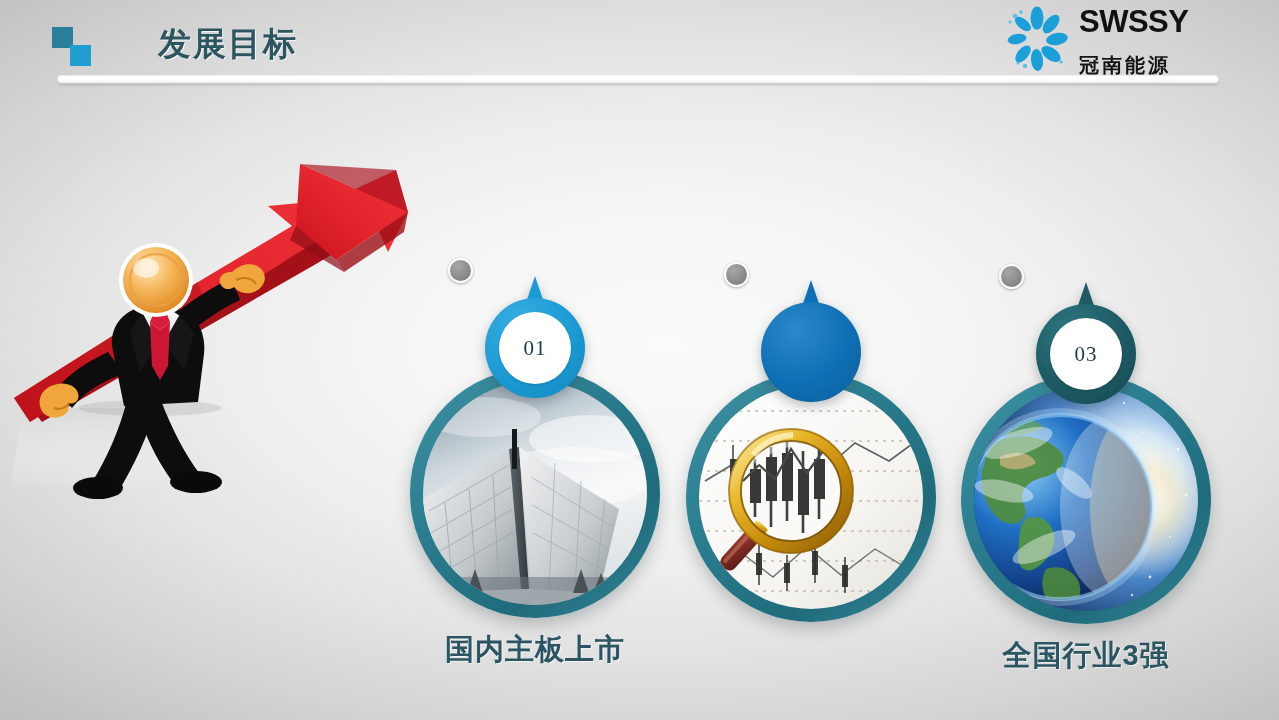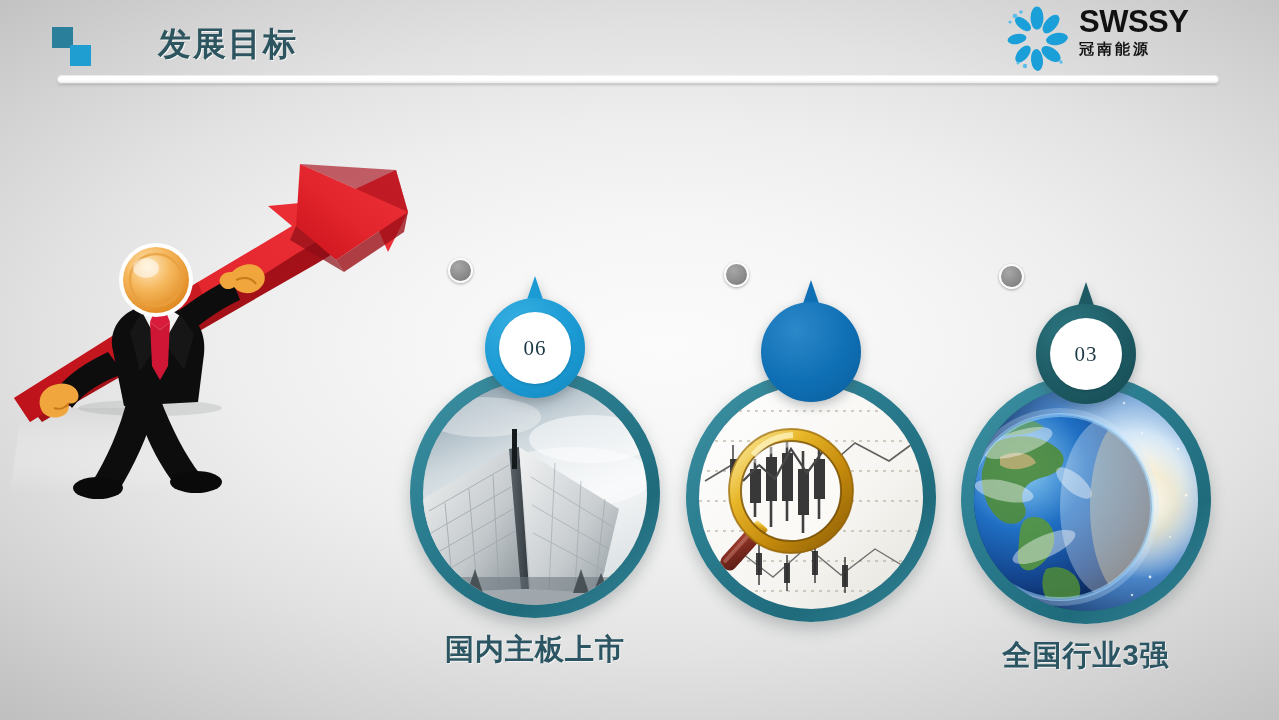--- a/index.html
+++ b/index.html
@@ -102,22 +102,22 @@
   }
   .logo-word {
     font-size: 31px;
     font-weight: bold;
     letter-spacing: -0.5px;
     color: #111111;
     font-family: Liberation Sans, sans-serif;
     line-height: 1.05;
   }
   .logo-sub {
-    margin-top: 1px;
-    font-size: 15px;
+    margin-top: 13px;
+    font-size: 20px;
     font-weight: bold;
     letter-spacing: 3px;
     color: #141414;
   }
 
   
   .year-box {
     position: absolute;
     left: 406px;
     top: 124px;
@@ -444,21 +444,21 @@
             <polygon points="192,212 200,190 208,212"></polygon>
           </g>
         </svg>
       </div>
     </div>
 
     <div class="drop">
       <div class="drop-tip" style="background:#1b9ad4"></div>
       <div class="drop-shape" style="background:radial-gradient(circle at 35% 28%, #38b0e2 0%, #1b9ad4 55%, #1486bb 100%)"></div>
       <div class="drop-core">
-        <span class="drop-num">06</span>
+        <span class="drop-num">01</span>
       </div>
     </div>
 
     <div class="pin"></div>
 
     <div class="caption">国内主板上市</div>
   </div>
 
   <div class="group group-2">
 

